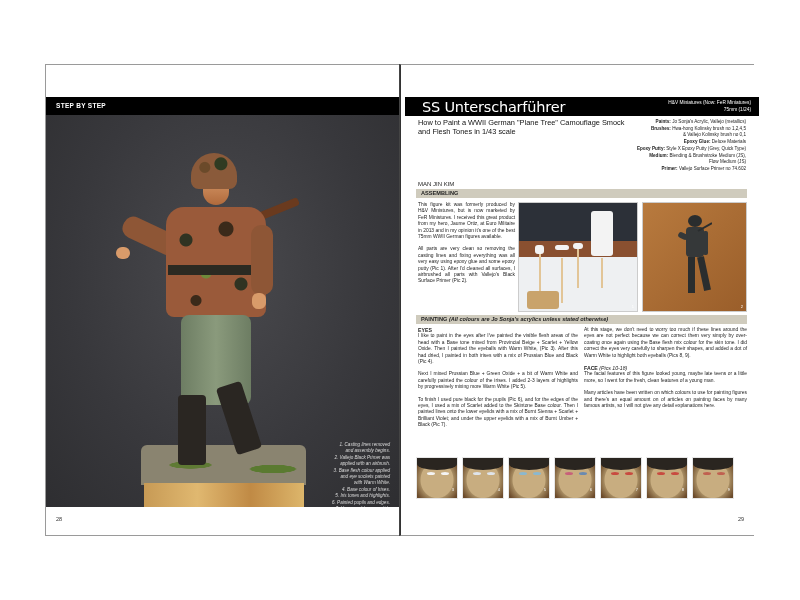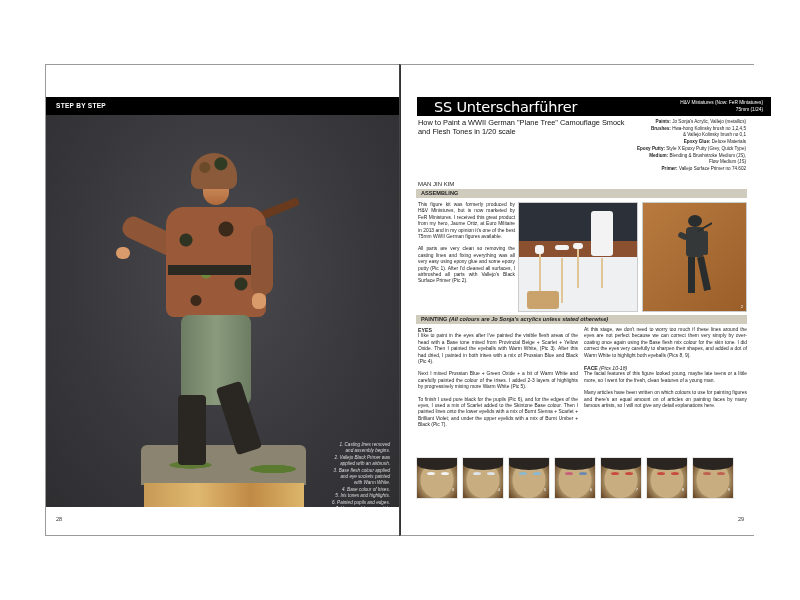--- a/index.html
+++ b/index.html
@@ -33,21 +33,21 @@
   .boot-r{left:180px;top:268px;width:26px;height:70px;background:#2a2622;border-radius:4px;transform:rotate(-18deg);}
   .base-top{left:95px;top:330px;width:165px;height:40px;background:radial-gradient(ellipse at 30% 50%,#5f7a34 0 20px,transparent 22px),radial-gradient(ellipse at 80% 60%,#5a7a30 0 22px,transparent 24px),#8a8470;border-radius:6px 6px 0 0;}
   .base-wood{left:98px;top:368px;width:160px;height:24px;background:linear-gradient(90deg,#c79a55,#e0b870,#c08a45,#ddb66b);}
   .caption{position:absolute;right:10px;top:327px;width:90px;text-align:right;color:#ddd;font-size:4.6px;font-style:italic;line-height:6.4px;}
   .caption div{white-space:nowrap;}
   .folio{position:absolute;top:451px;font-size:5.5px;color:#333;}
   .folio.l{left:10px;}
   .folio.r{right:10px;}
 
   
-  .title-band{position:absolute;left:16px;top:32px;width:354px;height:19px;background:#000;}
+  .title-band{position:absolute;left:4px;top:32px;width:354px;height:19px;background:#000;}
   .title{position:absolute;left:17px;top:2px;color:#fff;font-size:14.5px;letter-spacing:-0.2px;font-family:"DejaVu Sans",sans-serif;font-weight:normal;}
   .kit-info{position:absolute;right:8px;top:3px;text-align:right;color:#fff;font-size:4.8px;line-height:6.5px;}
   .subtitle{position:absolute;left:17px;top:53px;width:220px;font-size:7.4px;line-height:9px;color:#111;}
   .materials{position:absolute;right:8px;top:54px;width:180px;text-align:right;font-size:4.6px;line-height:6.7px;color:#222;}
   .materials b{font-weight:bold;}
   .author{position:absolute;left:17px;top:116px;font-size:6px;color:#222;}
   .section-head{position:absolute;left:15px;width:331px;height:9px;background:#cfcbbd;font-size:5.6px;line-height:9px;padding-left:5px;box-sizing:border-box;font-weight:bold;color:#222;}
   .section-head i{font-style:italic;}
   .col{position:absolute;font-size:4.9px;line-height:6.4px;color:#222;text-align:justify;}
   .col p{margin:0 0 6px 0;}
@@ -113,21 +113,21 @@
 
   <div class="page-right">
     <div class="title-band">
       <div class="title">SS Unterscharführer</div>
       <div class="kit-info">
         <div>H&amp;V Miniatures (Now: FeR Miniatures)</div>
         <div>75mm (1/24)</div>
       </div>
     </div>
 
-    <div class="subtitle">How to Paint a WWII German "Plane Tree" Camouflage Smock and Flesh Tones in 1/20 scale</div>
+    <div class="subtitle">How to Paint a WWII German "Plane Tree" Camouflage Smock and Flesh Tones in 1/43 scale</div>
 
     <div class="materials">
       <div><b>Paints:</b> <span>Jo Sonja's Acrylic, Vallejo (metallics)</span></div>
       <div><b>Brushes:</b> <span>Hwa-hong Kolinsky brush no 1,2,4,5</span></div>
       <div><span>&amp; Vallejo Kolinsky brush no 0,1</span></div>
       <div><b>Epoxy Glue:</b> <span>Deluxe Materials</span></div>
       <div><b>Epoxy Putty:</b> <span>Style X Epoxy Putty (Grey, Quick Type)</span></div>
       <div><b>Medium:</b> <span>Blending &amp; Brushstroke Medium (JS),</span></div>
       <div><span>Flow Medium (JS)</span></div>
       <div><b>Primer:</b> <span>Vallejo Surface Primer no 74.602</span></div>

